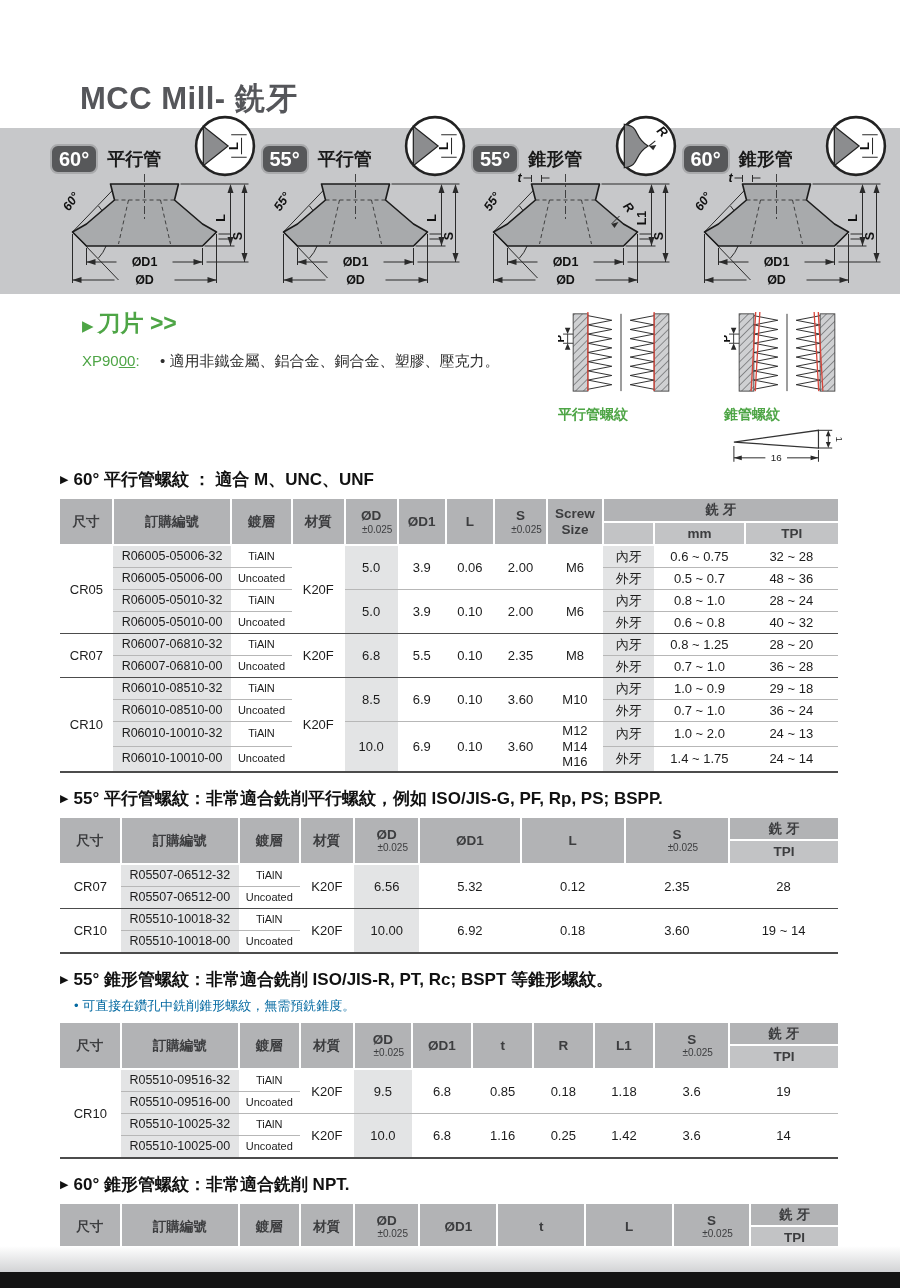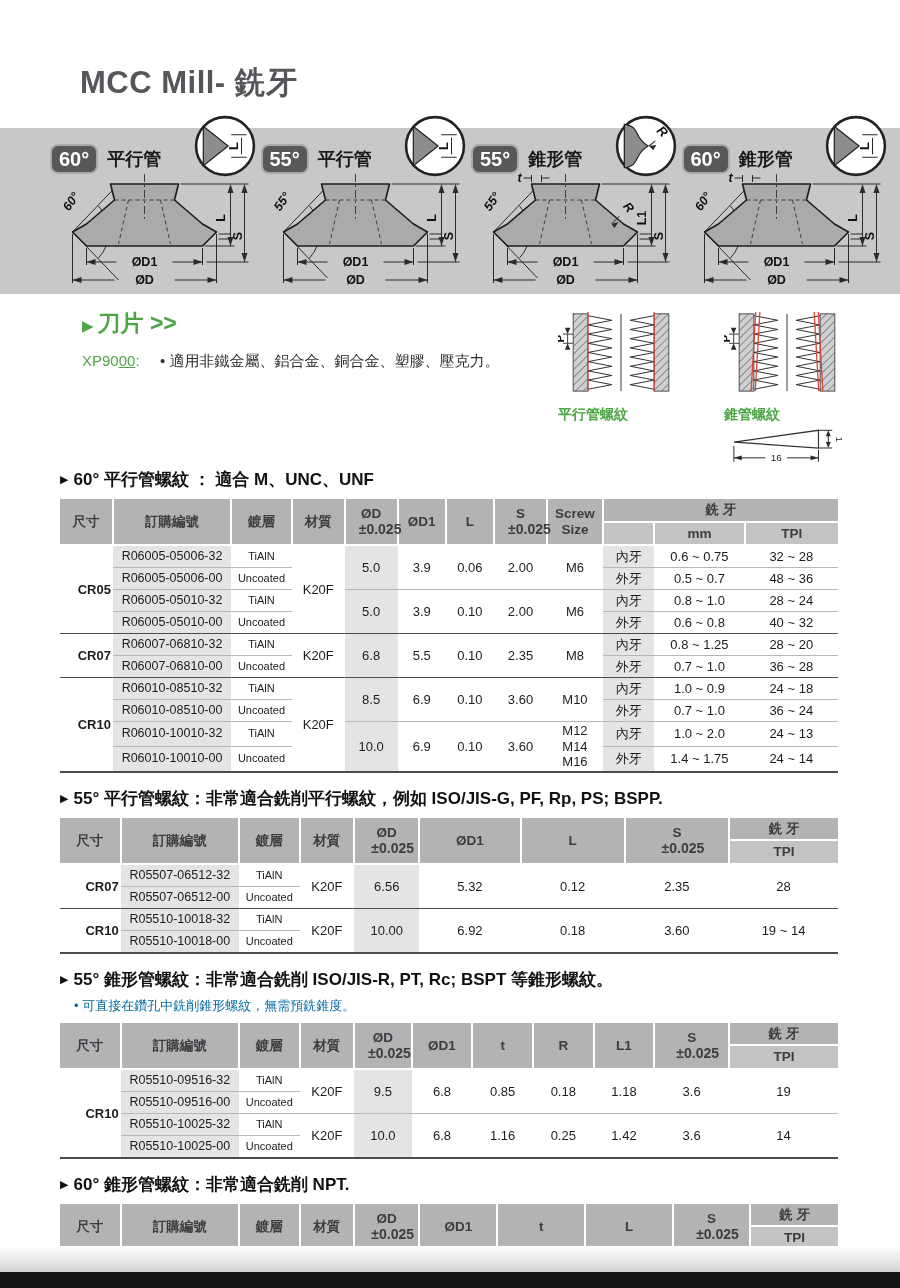--- a/index.html
+++ b/index.html
@@ -1,20 +1,20 @@
 <!DOCTYPE html>
 <html><head>
 <meta charset="utf-8">
 <style>
   html,body{margin:0;padding:0;}
   body{width:900px;height:1288px;background:#fff;font-family:"Liberation Sans","DejaVu Sans",sans-serif;}
   .page{position:relative;width:900px;height:1288px;overflow:hidden;background:#fff;}
 
   
-  .h1{position:absolute;left:80px;top:62px;font-size:31px;font-weight:bold;color:#55565a;letter-spacing:.5px;}
+  .h1{position:absolute;left:80px;top:78px;font-size:31px;font-weight:bold;color:#55565a;letter-spacing:.5px;}
 
   
   .band{position:absolute;left:0;top:128px;width:900px;height:166px;background:#c7c8ca;display:flex;padding:0 8px 0 50px;box-sizing:border-box;}
   .dunit{width:212px;position:relative;}
   .dhead{display:flex;align-items:center;gap:9px;padding-top:12px;}
   .badge{display:inline-block;background:#57585a;border:2px solid #a9aaac;border-radius:8px;color:#fff;font-weight:bold;font-size:20px;padding:3px 7px;line-height:1;}
   .dlabel{font-size:18px;font-weight:bold;color:#1a1a1a;}
   .cicon{width:64px;height:64px;margin-left:auto;margin-top:-26px;margin-right:4px;}
   .circ{fill:#fff;stroke:#222;stroke-width:2.5;}
   .wedge{fill:#8c8d8f;stroke:#222;stroke-width:1.2;}
@@ -49,27 +49,27 @@
 
   
   .tsec{margin-top:14px;}
   .ttitle{font-size:17px;font-weight:bold;color:#111;margin:8px 0 8px 0;}
   .tri{font-size:11px;vertical-align:2px;margin-right:5px;}
   .tnote{font-size:13px;color:#0369a1;margin:-2px 0 8px 14px;}
   table{width:100%;border-collapse:collapse;table-layout:fixed;border-bottom:2px solid #4c4c4c;}
   th{background:#b2b3b5;color:#3c3d3f;font-size:13.5px;font-weight:bold;padding:3px 1px;border-right:2px solid #fff;border-bottom:2px solid #fff;text-align:center;vertical-align:middle;line-height:1.15;}
   th:last-child{border-right:none;}
   thead tr:nth-child(2) th{background:#c2c3c5;}
-  .hsub{display:block;font-size:14px;font-weight:bold;padding-left:12px;}
+  .hsub{display:block;font-size:10px;font-weight:normal;padding-left:12px;}
   .hline2{display:block;font-size:13.5px;}
   td{font-size:13px;color:#1c1c1c;text-align:center;vertical-align:middle;padding:1px 2px;height:19px;border-bottom:1px solid #b7b7b7;line-height:1.2;}
   td.shade{background:#e3e4e5;}
   td.ord{background:#e3e4e5;font-size:12.5px;}
   td.coat{font-size:11px;}
-  td.size{font-weight:bold;text-align:right;}
+  td.size{font-weight:normal;}
   tr.ge td,td.ge{border-bottom:1.6px solid #4c4c4c;}
   tbody tr:last-child td{border-bottom:none;}
   .reddot{color:#cb2026;font-size:9px;vertical-align:1px;margin-right:1px;}
   .grad{position:absolute;left:0;bottom:16px;width:900px;height:26px;background:linear-gradient(#ffffff,#d2d3d5);}
   .bbar{position:absolute;left:0;bottom:0;width:900px;height:16px;background:#141414;}
 </style>
 </head>
 <body>
 
 <div class="page">
@@ -376,21 +376,21 @@
               <td class="ord">R06010-08510-32</td>
               <td class="coat">TiAlN</td>
               <td rowspan="4">K20F</td>
               <td rowspan="2" class="shade">8.5</td>
               <td rowspan="2">6.9</td>
               <td rowspan="2">0.10</td>
               <td rowspan="2">3.60</td>
               <td rowspan="2">M10</td>
               <td class="shade">內牙</td>
               <td>1.0 ~ 0.9</td>
-              <td>24 ~ 18</td>
+              <td>29 ~ 18</td>
             </tr>
             <tr>
               <td class="ord">R06010-08510-00</td>
               <td class="coat">Uncoated</td>
               <td class="shade">外牙</td>
               <td>0.7 ~ 1.0</td>
               <td>36 ~ 24</td>
             </tr>
             <tr>
               <td class="ord">R06010-10010-32</td>

